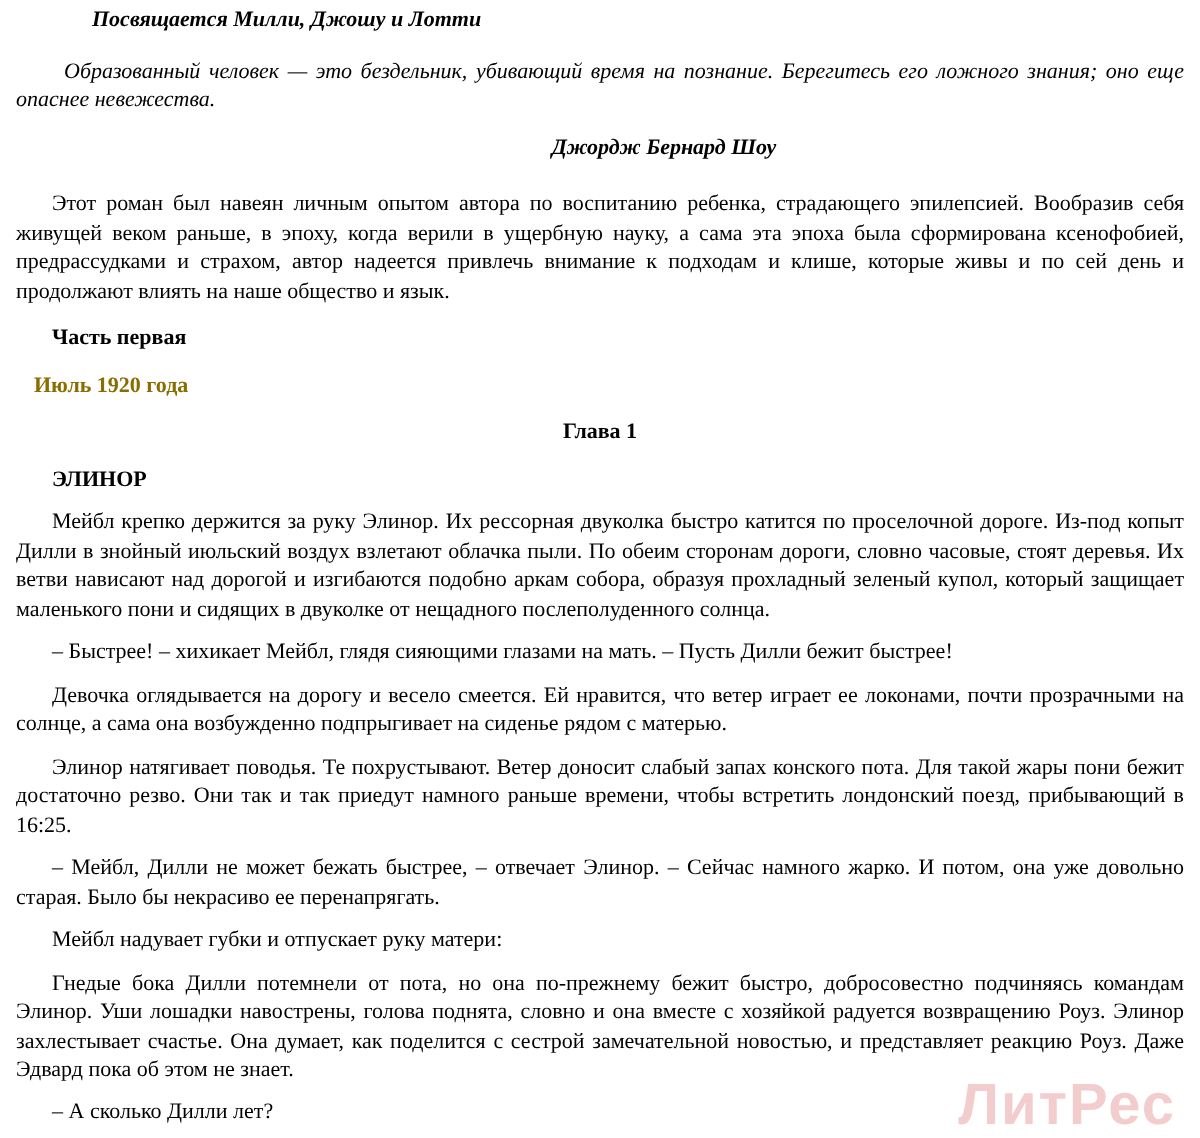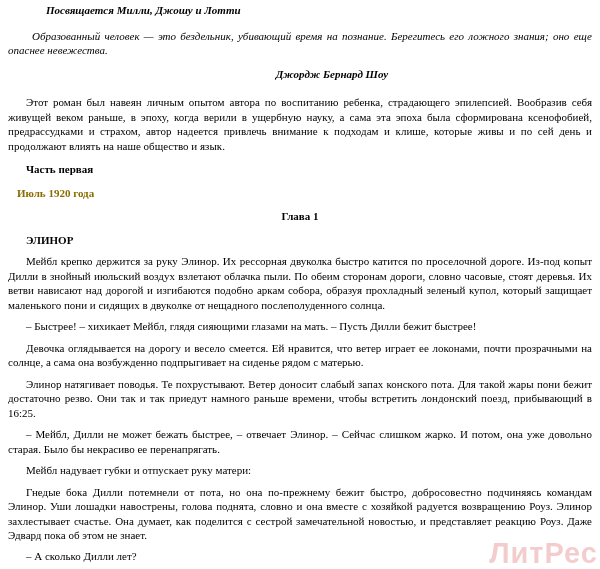--- a/index.html
+++ b/index.html
@@ -73,21 +73,21 @@
   }
   .body-par {
     text-indent: 18px;
     margin-top: 7px;
   }
   .body-par.tight {
     margin-top: 6px;
   }
   .watermark {
     position: absolute;
-    right: 2px;
+    right: 12px;
     bottom: 2px;
     font-family: "Liberation Sans", sans-serif;
     font-size: 29px;
     font-weight: bold;
     color: rgba(226, 130, 130, 0.40);
     letter-spacing: 1px;
     pointer-events: none;
     user-select: none;
     white-space: nowrap;
   }
@@ -110,20 +110,20 @@
   <p class="heading date">Июль 1920 года</p>
 
   <p class="heading chapter">Глава 1</p>
 
   <p class="heading speaker">ЭЛИНОР</p>
 
   <p class="body-par">Мейбл крепко держится за руку Элинор. Их рессорная двуколка быстро катится по проселочной дороге. Из-под копыт Дилли в знойный июльский воздух взлетают облачка пыли. По обеим сторонам дороги, словно часовые, стоят деревья. Их ветви нависают над дорогой и изгибаются подобно аркам собора, образуя прохладный зеленый купол, который защищает маленького пони и сидящих в двуколке от нещадного послеполуденного солнца.</p>
   <p class="body-par">– Быстрее! – хихикает Мейбл, глядя сияющими глазами на мать. – Пусть Дилли бежит быстрее!</p>
   <p class="body-par">Девочка оглядывается на дорогу и весело смеется. Ей нравится, что ветер играет ее локонами, почти прозрачными на солнце, а сама она возбужденно подпрыгивает на сиденье рядом с матерью.</p>
   <p class="body-par">Элинор натягивает поводья. Те похрустывают. Ветер доносит слабый запах конского пота. Для такой жары пони бежит достаточно резво. Они так и так приедут намного раньше времени, чтобы встретить лондонский поезд, прибывающий в 16:25.</p>
-  <p class="body-par">– Мейбл, Дилли не может бежать быстрее, – отвечает Элинор. – Сейчас слишком жарко. И потом, она уже довольно старая. Было бы некрасиво ее перенапрягать.</p>
+  <p class="body-par">– Мейбл, Дилли не может бежать быстрее, – отвечает Элинор. – Сейчас намного жарко. И потом, она уже довольно старая. Было бы некрасиво ее перенапрягать.</p>
   <p class="body-par">Мейбл надувает губки и отпускает руку матери:</p>
   <p class="body-par">Гнедые бока Дилли потемнели от пота, но она по-прежнему бежит быстро, добросовестно подчиняясь командам Элинор. Уши лошадки навострены, голова поднята, словно и она вместе с хозяйкой радуется возвращению Роуз. Элинор захлестывает счастье. Она думает, как поделится с сестрой замечательной новостью, и представляет реакцию Роуз. Даже Эдвард пока об этом не знает.</p>
   <p class="body-par tight">– А сколько Дилли лет?</p>
 
   <div class="watermark">ЛитРес</div>
 
 </div>
 
 </body></html>

